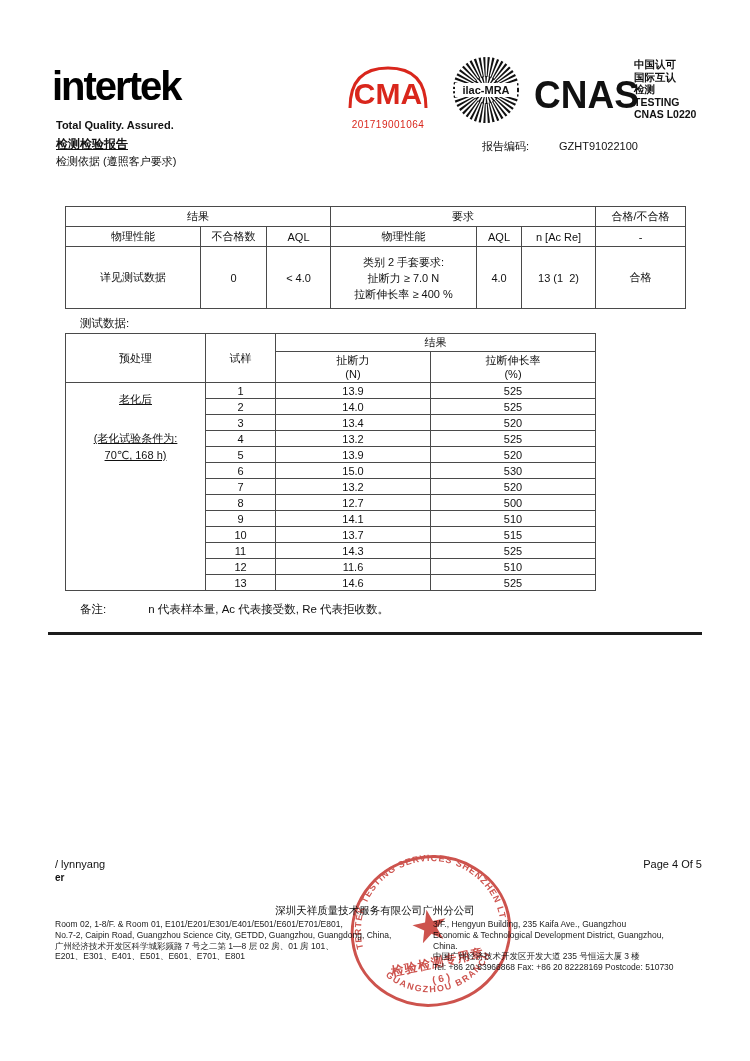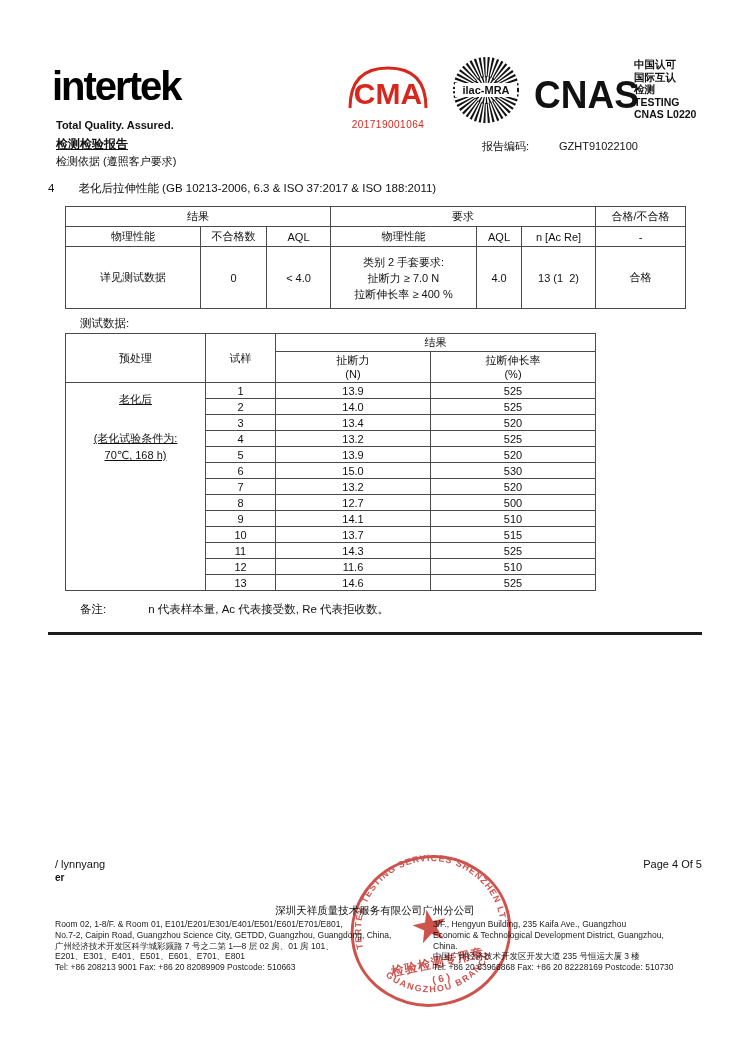--- a/index.html
+++ b/index.html
@@ -106,23 +106,20 @@
       <div>检测</div>
       <div>TESTING</div>
       <div>CNAS L0220</div>
     </div>
 
     <div class="report-no">
       <span>报告编码:</span><span class="val">GZHT91022100</span>
     </div>
   </div>
 
-  <div class="section">
-    <span class="sec-no">4</span><span>老化后拉伸性能 (GB 10213-2006, 6.3 &amp; ISO 37:2017 &amp; ISO 188:2011)</span>
-  </div>
 
   <table class="summary">
     <colgroup>
       <col style="width:135px">
         <col style="width:66px">
         <col style="width:64px">
       <col style="width:146px">
         <col style="width:45px">
         <col style="width:74px">
         <col style="width:90px">
@@ -270,21 +267,20 @@
       <div class="b">er</div>
     </div>
     <div class="page-no">Page 4 Of 5</div>
     <div class="company-cn">深圳天祥质量技术服务有限公司广州分公司</div>
     <div class="addr">
       <div class="addr-left">
         <div>Room 02, 1-8/F. &amp; Room 01, E101/E201/E301/E401/E501/E601/E701/E801,</div>
         <div>No.7-2, Caipin Road, Guangzhou Science City, GETDD, Guangzhou, Guangdong, China,</div>
         <div>广州经济技术开发区科学城彩频路 7 号之二第 1—8 层 02 房、01 房 101、</div>
         <div>E201、E301、E401、E501、E601、E701、E801</div>
-        <div>Tel: +86 208213 9001 Fax: +86 20 82089909 Postcode: 510663</div>
       </div>
       <div class="addr-right">
         <div>3/F., Hengyun Building, 235 Kaifa Ave., Guangzhou</div>
         <div>Economic &amp; Technological Development District, Guangzhou,</div>
         <div>China.</div>
         <div>中国广州经济技术开发区开发大道 235 号恒运大厦 3 楼</div>
         <div>Tel: +86 20 83966868 Fax: +86 20 82228169 Postcode: 510730</div>
       </div>
     </div>
   </div>

